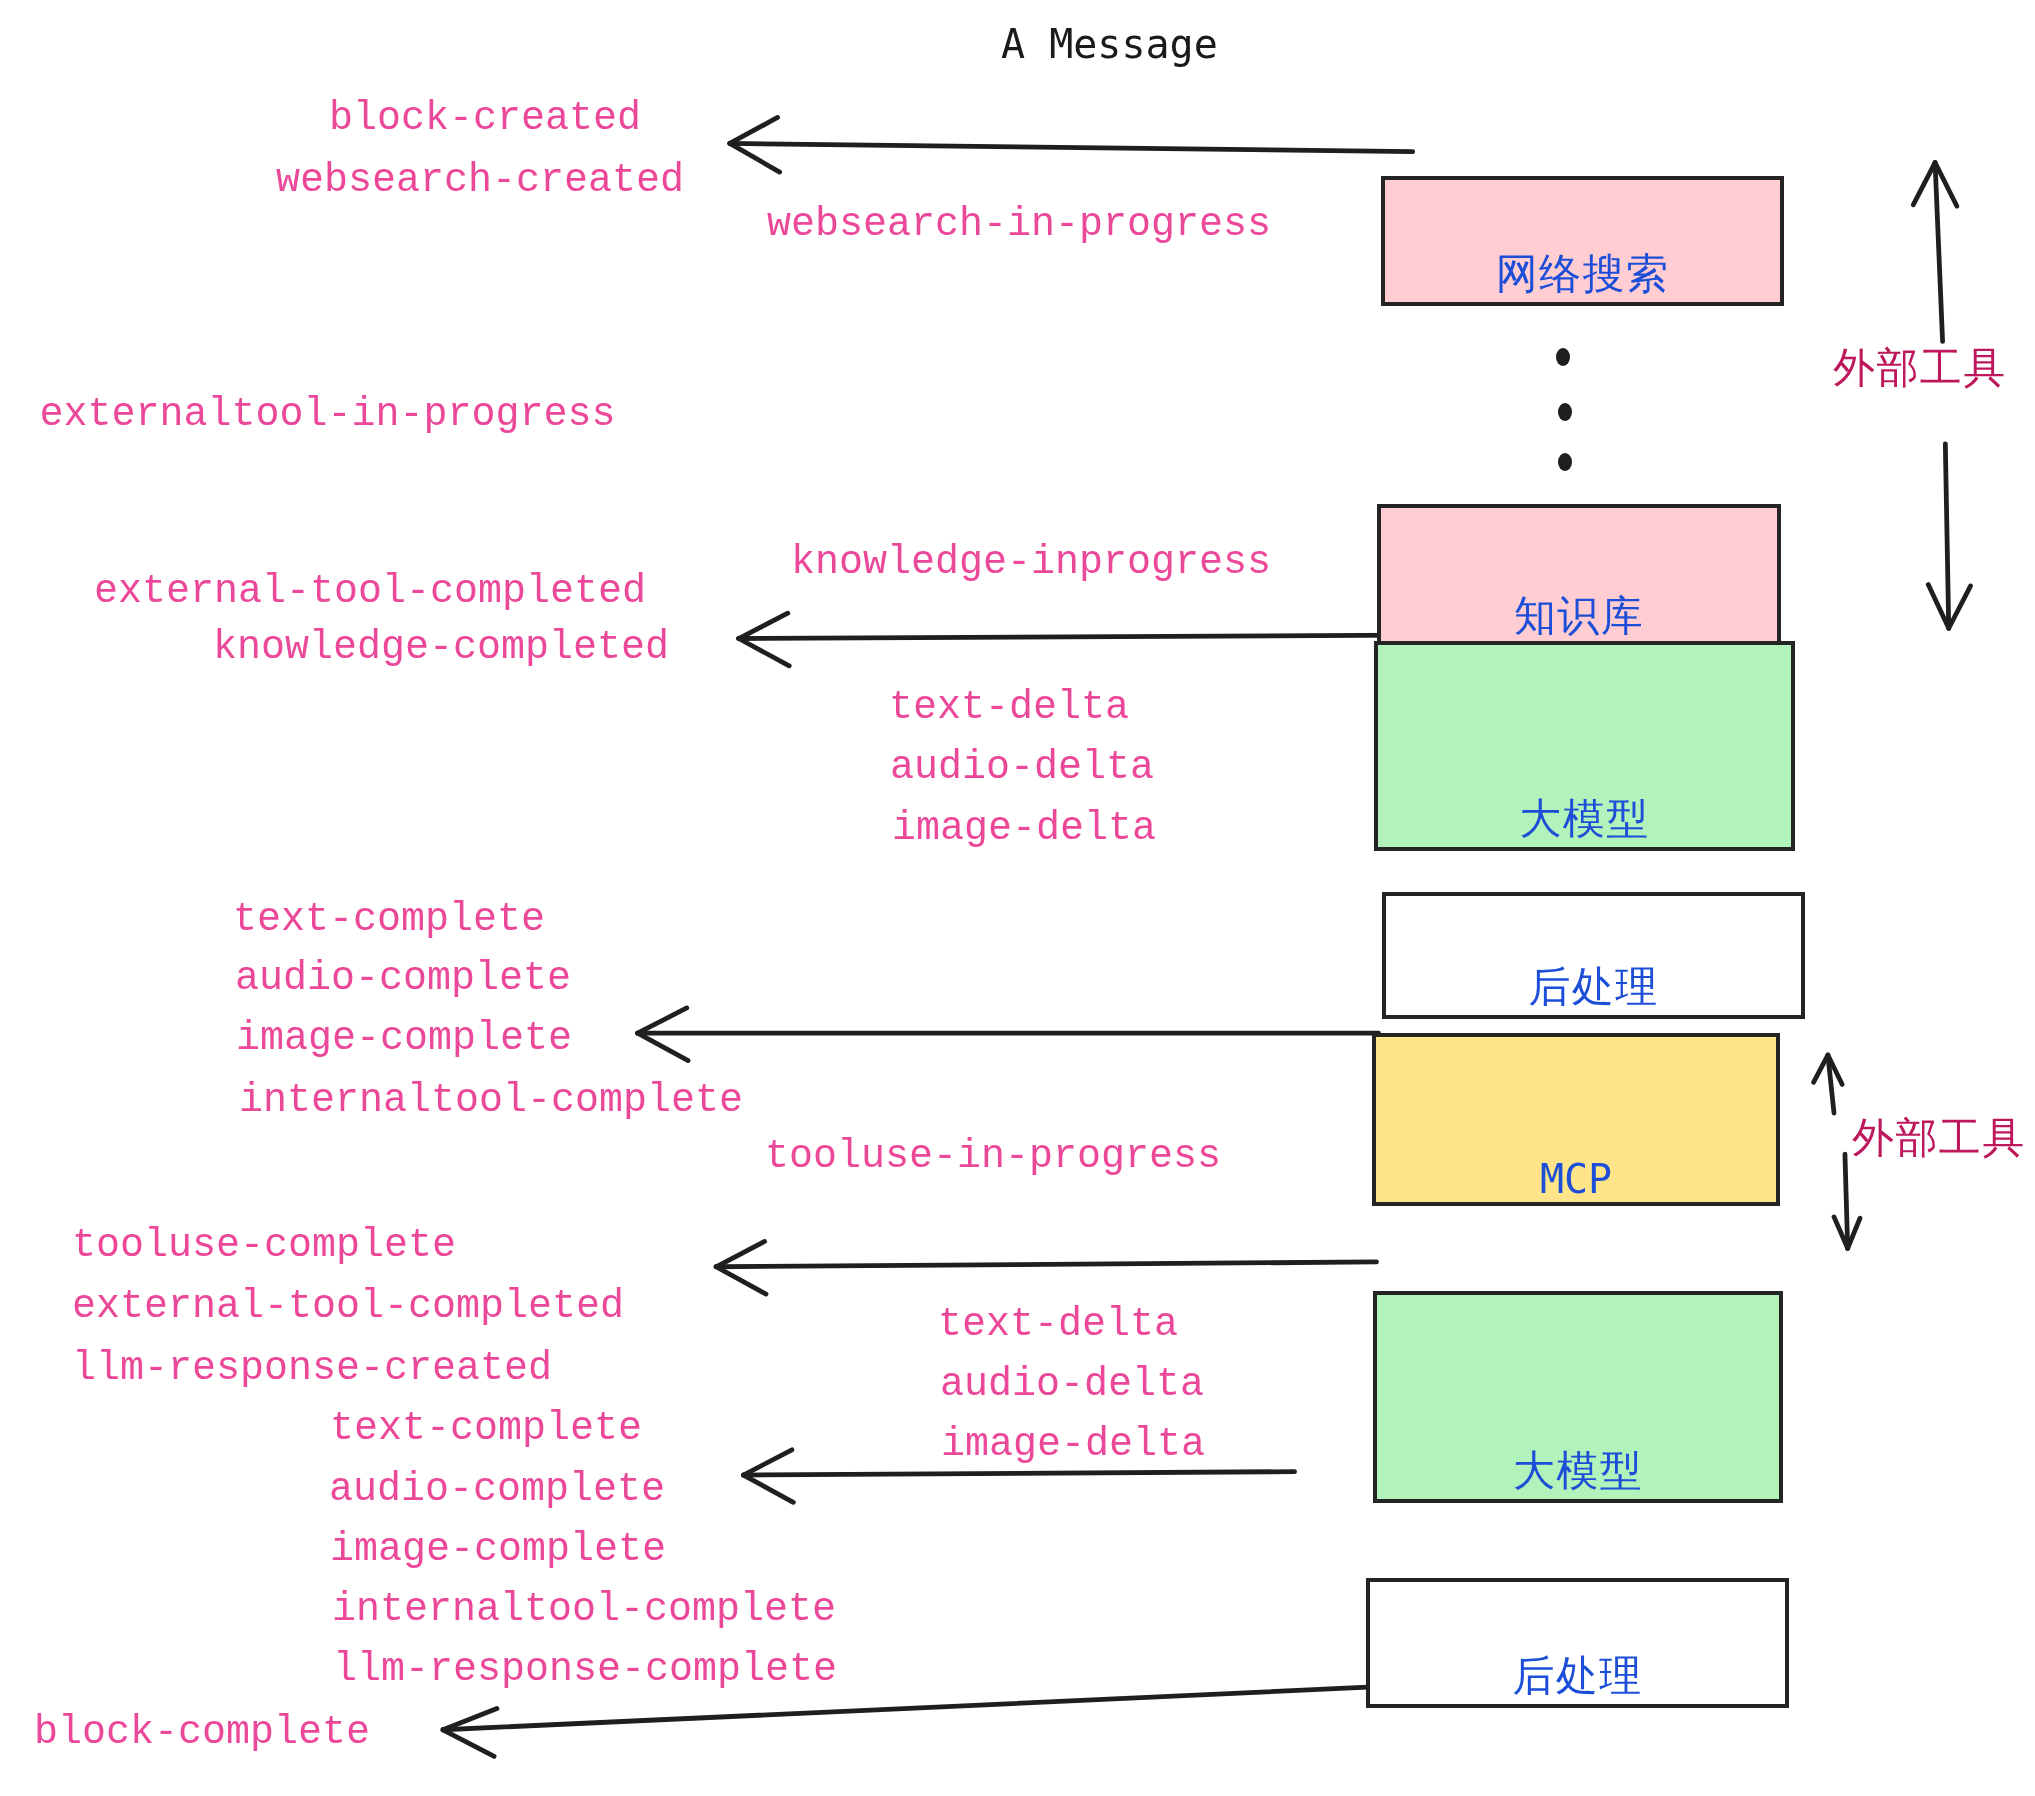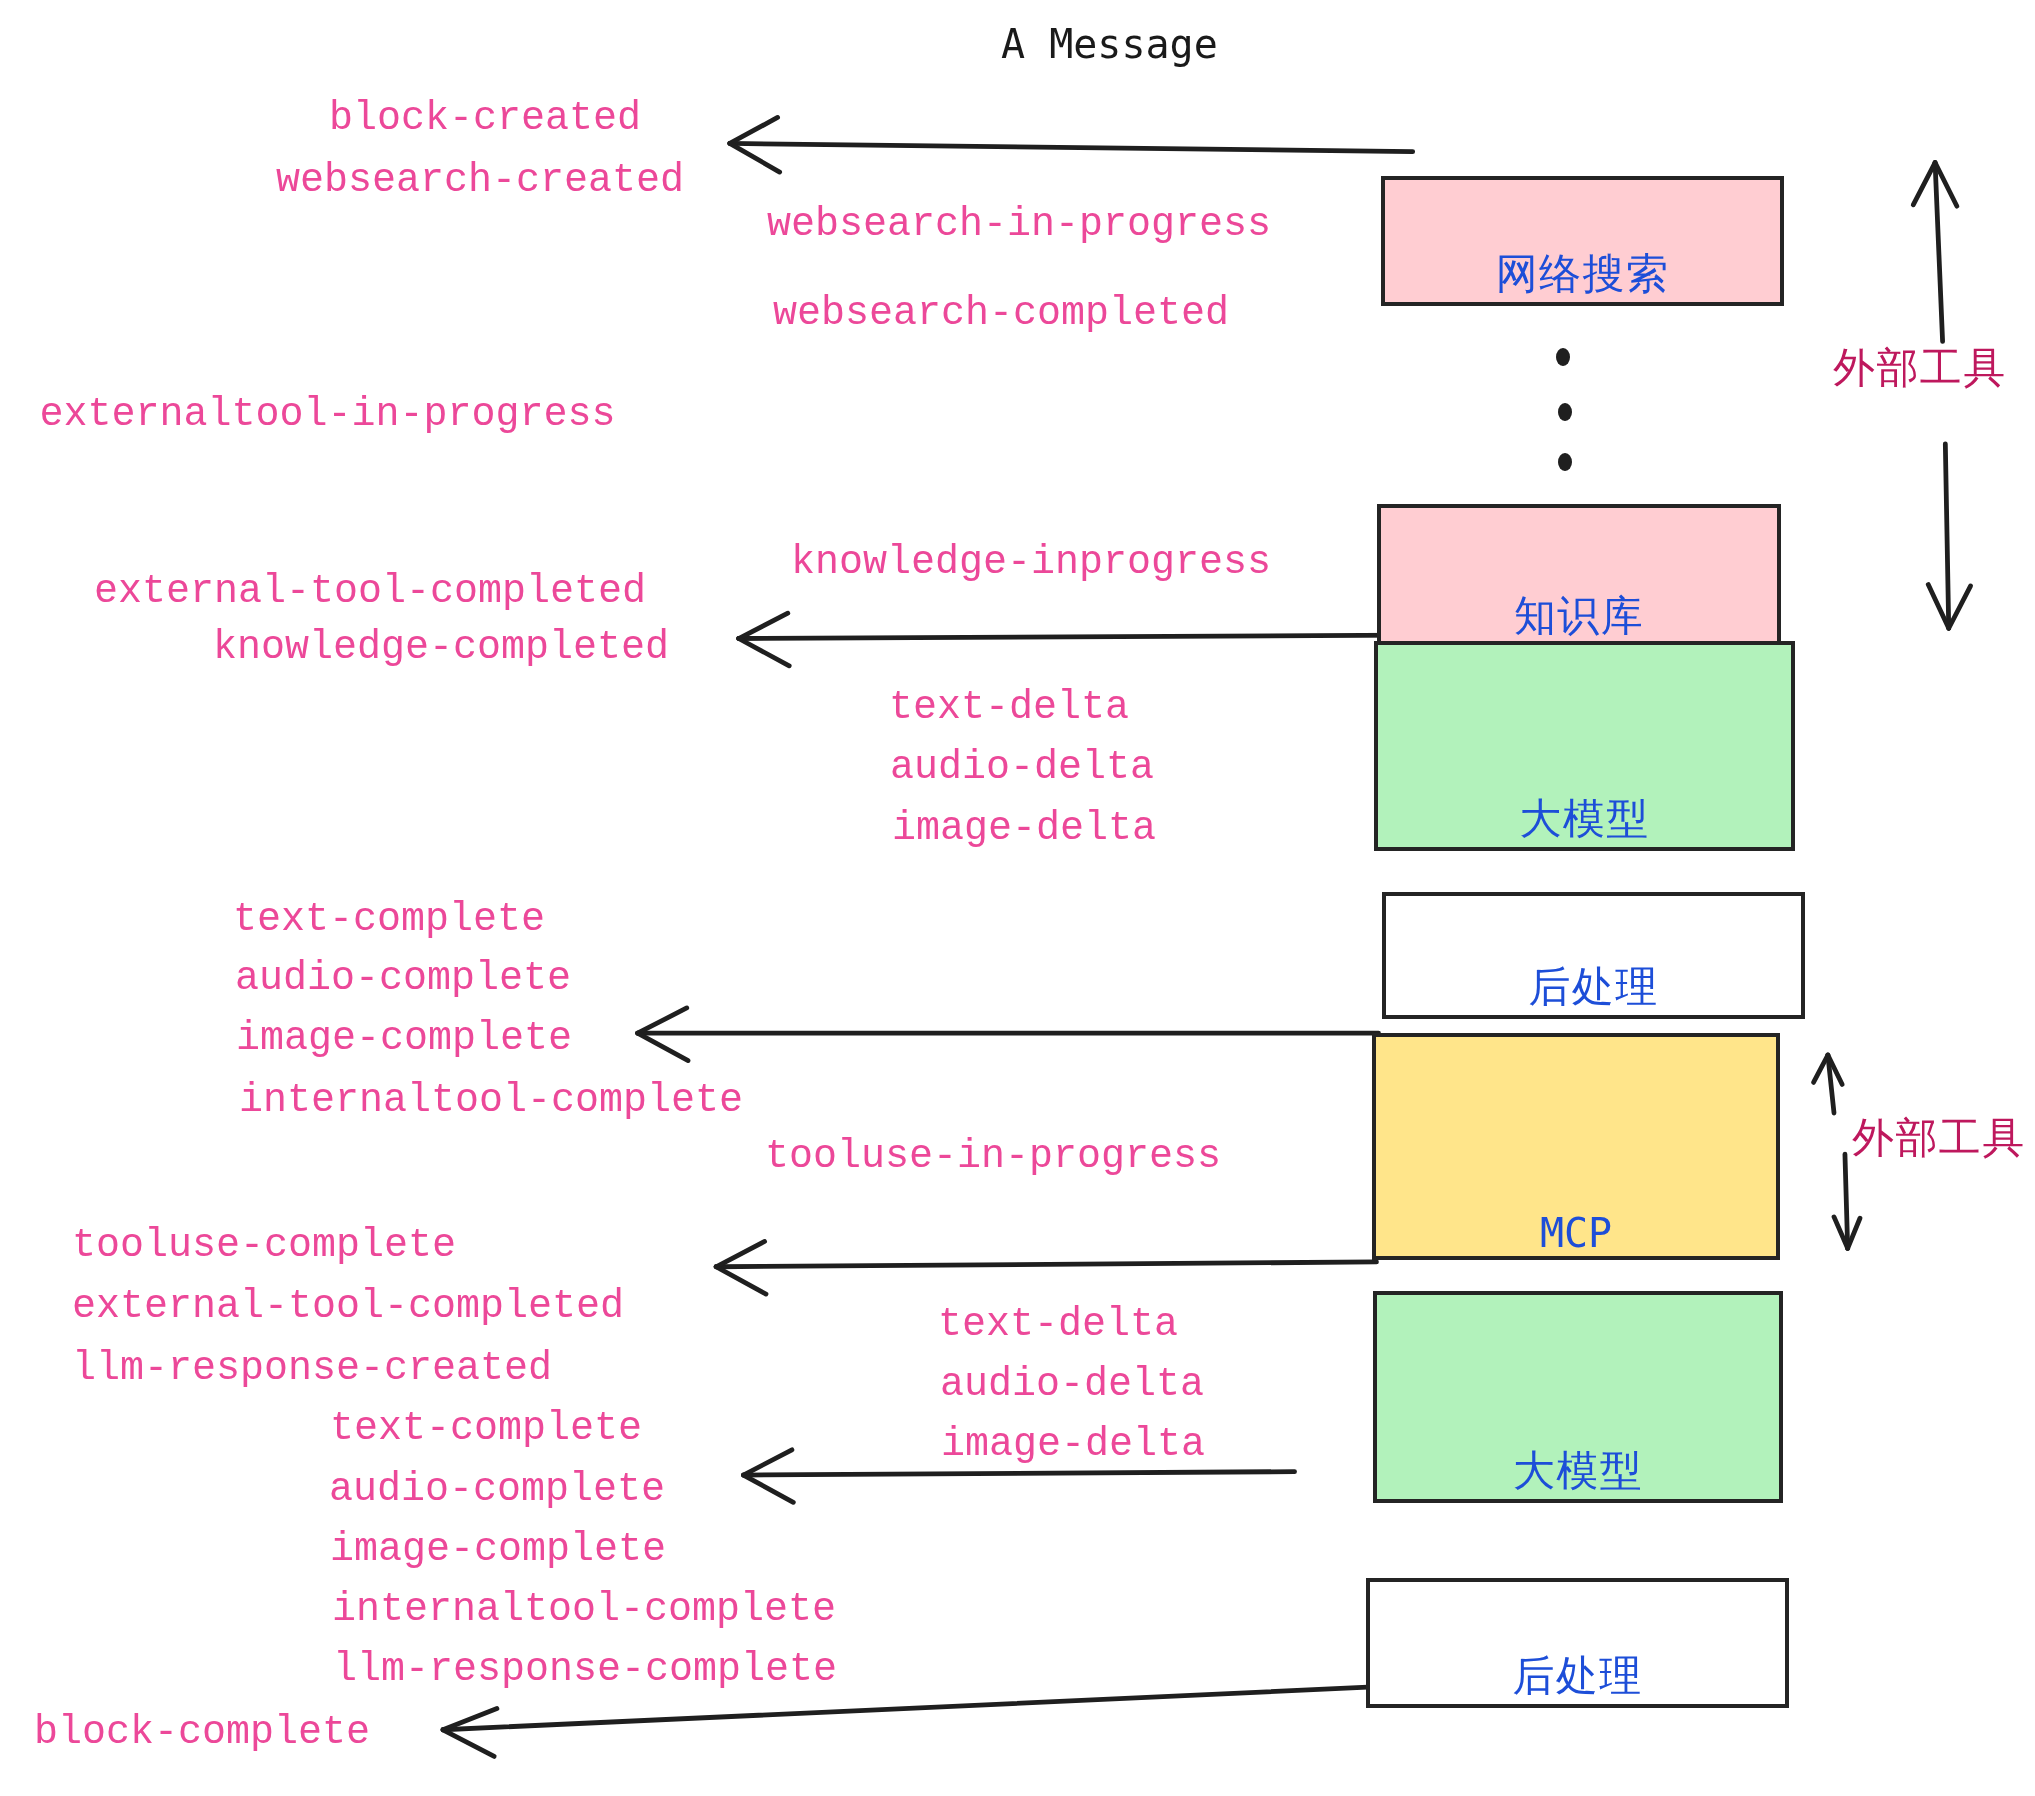--- a/index.html
+++ b/index.html
@@ -130,39 +130,38 @@
   </div>
 
   <div class="box" style="left:1351px; top:641px; width:421px; height:210px; background:#b2f2bb;">
     <span>大模型</span>
   </div>
 
   <div class="box" style="left:1359px; top:892px; width:423px; height:127px; background:#ffffff;">
     <span>后处理</span>
   </div>
 
-  <div class="box mono" style="left:1349px; top:1033px; width:408px; height:227px; background:#ffe58a;">
+  <div class="box mono" style="left:1349px; top:1033px; width:408px; height:173px; background:#ffe58a;">
     <span>MCP</span>
   </div>
 
   <div class="box" style="left:1350px; top:1291px; width:410px; height:212px; background:#b2f2bb;">
     <span>大模型</span>
   </div>
 
   <div class="box" style="left:1343px; top:1578px; width:423px; height:130px; background:#ffffff;">
     <span>后处理</span>
   </div>
 
   <div class="cnlabel" style="left:1810px; top:340px;">外部工具</div>
   <div class="cnlabel" style="left:1829px; top:1110px;">外部工具</div>
 
   <div class="evt" style="left:306px; top:99px;">block-created</div>
   <div class="evt" style="left:253px; top:161px;">websearch-created</div>
   <div class="evt" style="left:744px; top:205px;">websearch-in-progress</div>
-  <div class="evt" style="left:750px; top:294px;">websearch-completed</div>
   <div class="evt" style="left:16.4px; top:395px;">externaltool-in-progress</div>
   <div class="evt" style="left:768px; top:543px;">knowledge-inprogress</div>
   <div class="evt" style="left:71px; top:572px;">external-tool-completed</div>
   <div class="evt" style="left:190px; top:628px;">knowledge-completed</div>
   <div class="evt" style="left:866px; top:688px;">text-delta</div>
   <div class="evt" style="left:867px; top:748px;">audio-delta</div>
   <div class="evt" style="left:869px; top:809px;">image-delta</div>
   <div class="evt" style="left:210px; top:900px;">text-complete</div>
   <div class="evt" style="left:212px; top:959px;">audio-complete</div>
   <div class="evt" style="left:213px; top:1019px;">image-complete</div>

